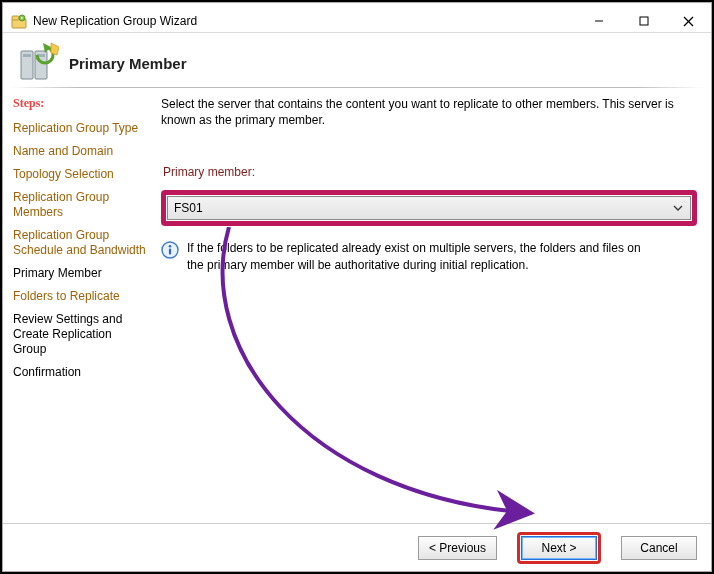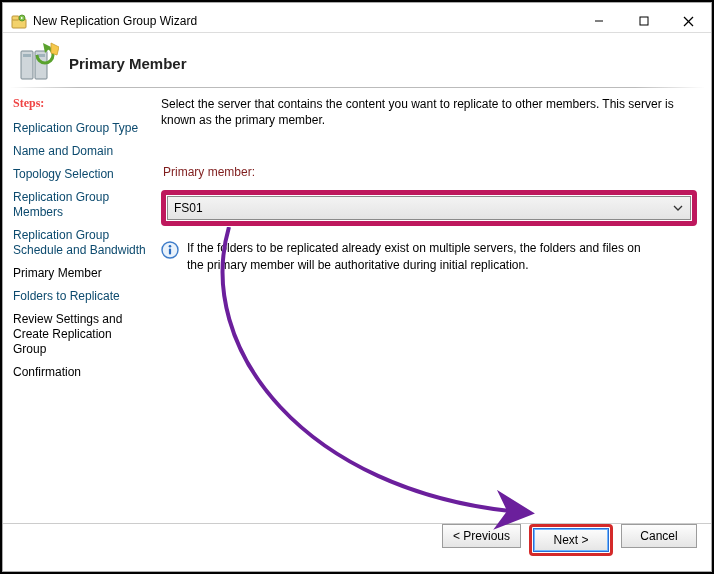--- a/index.html
+++ b/index.html
@@ -93,21 +93,21 @@
     padding: 6px 8px 6px 10px;
     border-right: none;
   }
   .steps-heading {
     font-weight: bold;
     margin: 2px 0 6px 0;
     color: #ef4444;
     font-family: Liberation Serif, serif;
   }
   .step {
-    color: #0c4a6e;
+    color: #a16207;
     padding: 4px 0;
     line-height: 1.25;
     cursor: pointer;
   }
   .step.plain {
     color: #000;
   }
   .content {
     flex: 1;
     padding: 6px 14px 0 6px;
@@ -160,24 +160,24 @@
   }
   .info-text {
     color: #000;
     line-height: 1.35;
   }
   
   .footer {
     height: 48px;
     border-top: 1px solid #ccc;
     display: flex;
-    align-items: flex-start;
+    align-items: center;
     justify-content: flex-end;
     padding: 0 14px;
-    gap: 8px;
+    gap: 20px;
     background: #fff;
   }
   .btn {
     min-width: 76px;
     height: 24px;
     border: 1px solid #9c9c9c;
     background: linear-gradient(#fdfdfd,#e5e5e5);
     display: flex;
     align-items: center;
     justify-content: center;

